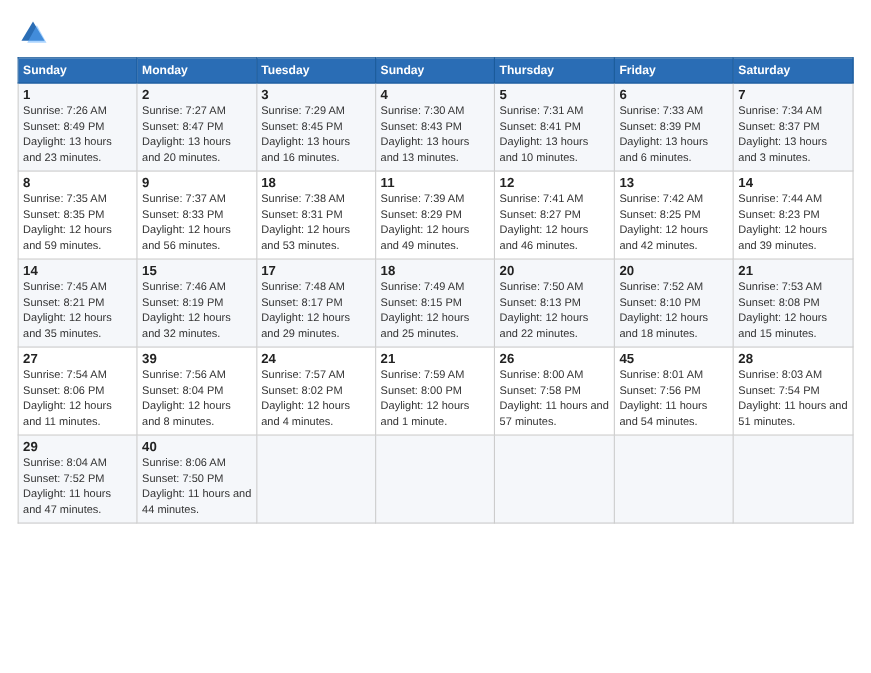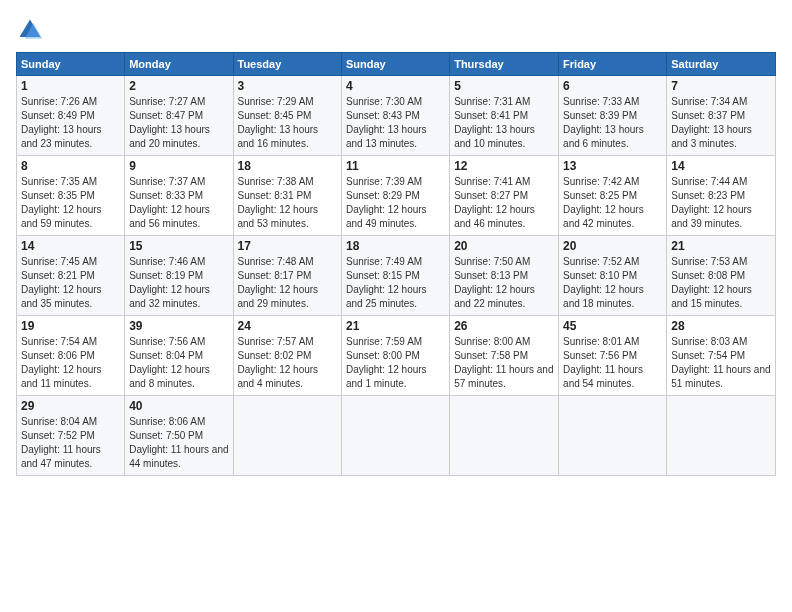--- a/index.html
+++ b/index.html
@@ -300,21 +300,21 @@
         <span class="day-num">21</span>
         <div class="day-info">
           Sunrise: 7:53 AM<br>
           Sunset: 8:08 PM<br>
           Daylight: 12 hours and 15 minutes.
         </div>
       </td>
         </tr>
         <tr>
           <td>
-        <span class="day-num">19</span>
+        <span class="day-num">27</span>
         <div class="day-info">
           Sunrise: 7:54 AM<br>
           Sunset: 8:06 PM<br>
           Daylight: 12 hours and 11 minutes.
         </div>
       </td>
           <td>
         <span class="day-num">39</span>
         <div class="day-info">
           Sunrise: 7:56 AM<br>

